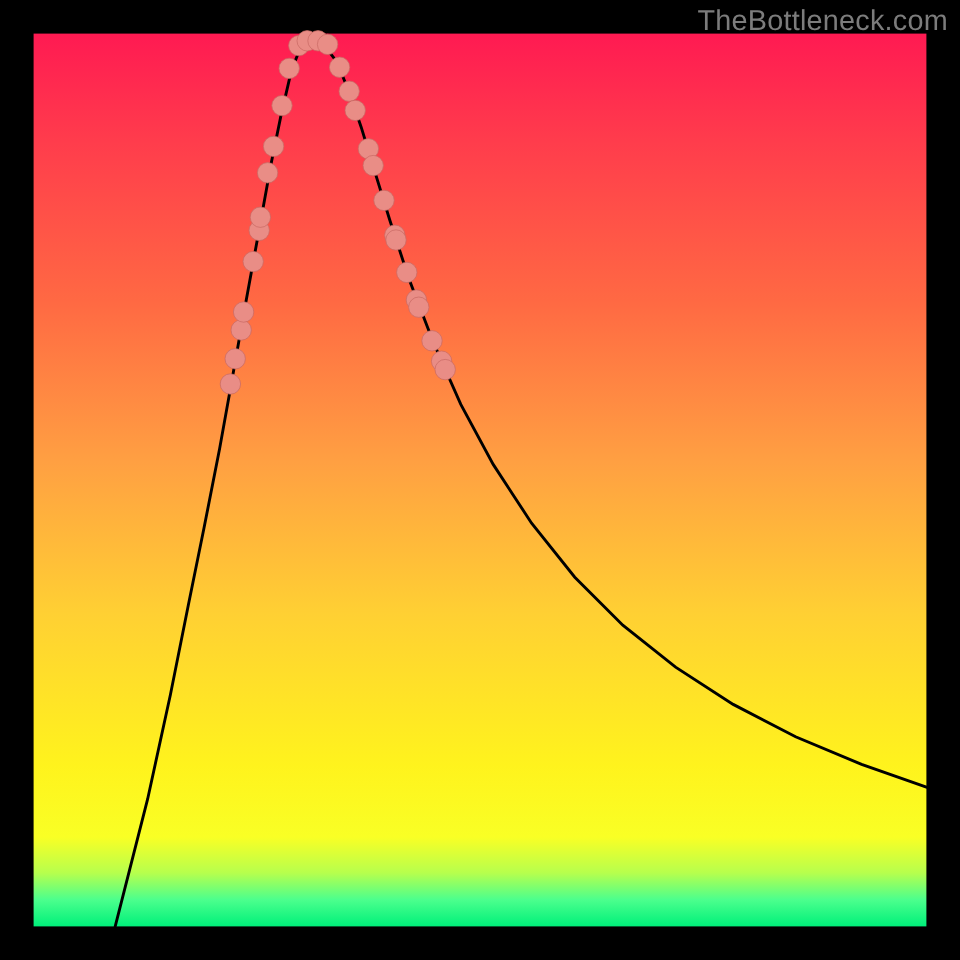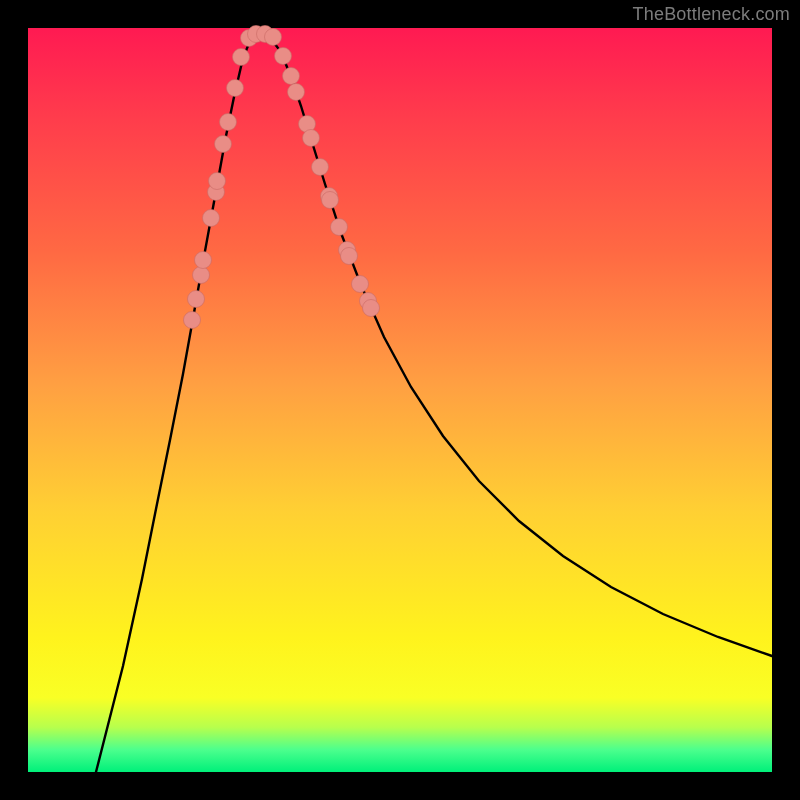--- a/index.html
+++ b/index.html
@@ -37,21 +37,21 @@
       #b7ff4d 94%,
       #4cff8d 97%,
       #00f07a 100%
     );
   }
   .watermark {
     position: absolute;
     top: 4px;
     right: 10px;
     color: #7c7c7c;
-    font-size: 18px;
+    font-size: 24px;
     font-weight: 500;
     letter-spacing: 0.2px;
     user-select: none;
   }
   svg.curve {
     position: absolute;
     left: 0;
     top: 0;
     width: 744px;
     height: 744px;

